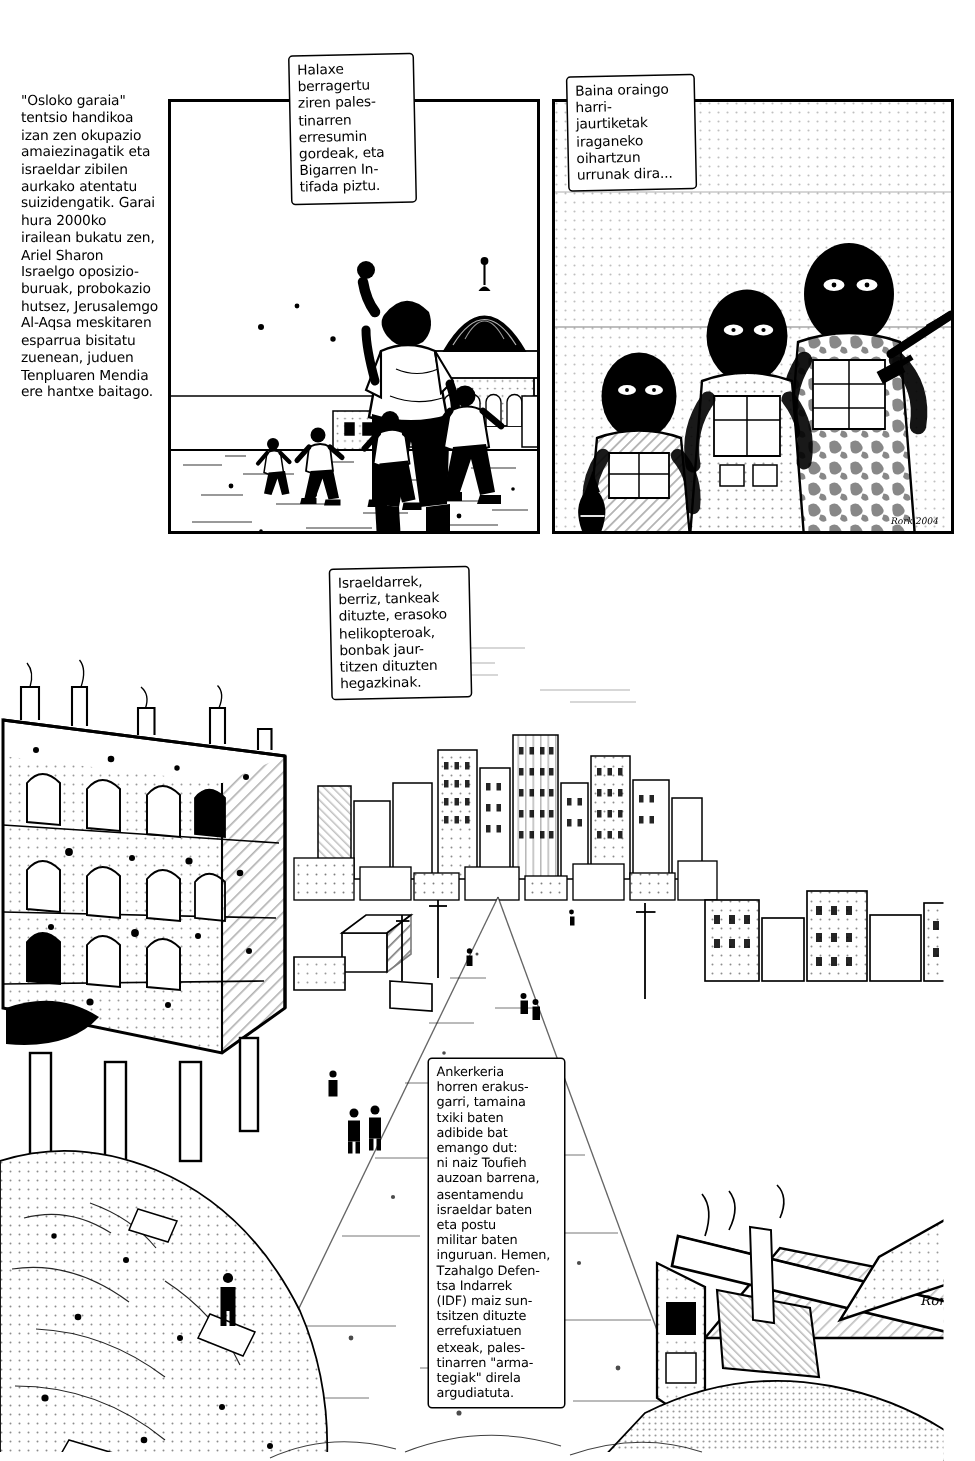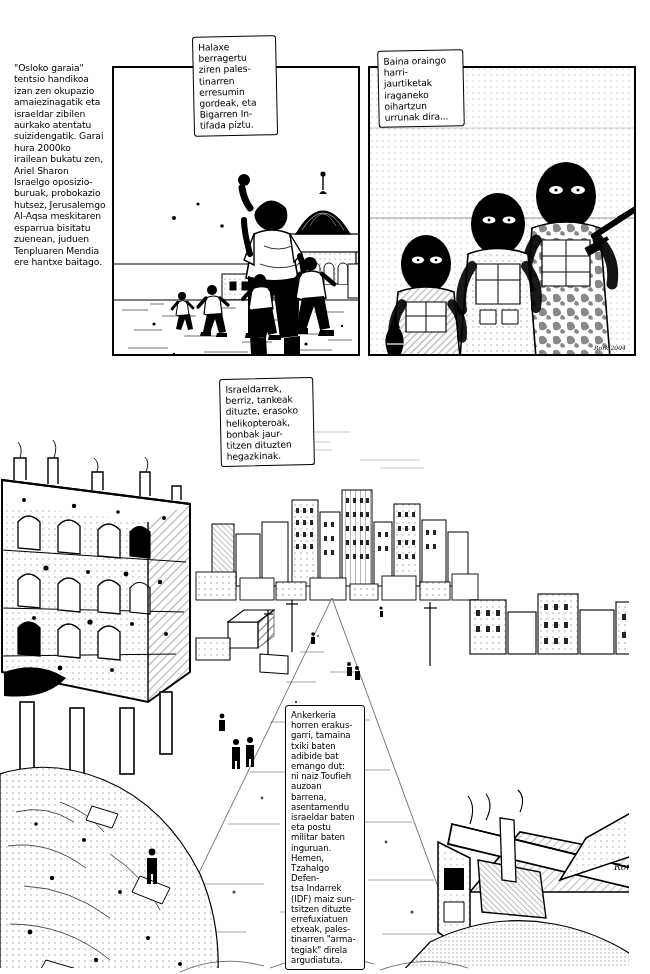--- a/index.html
+++ b/index.html
@@ -787,21 +787,21 @@
   </div>
 
   <div class="balloon skew" style="left:220px; top:378px; width:94px;">Israeldarrek,
 berriz, tankeak
 dituzte, erasoko
 helikopteroak,
 bonbak jaur-
 titzen dituzten
 hegazkinak.</div>
 
-  <div class="balloon" style="left:285px; top:705px; width:80px; font-size:8.6px; line-height:10.2px;">Ankerkeria
+  <div class="balloon" style="left:285px; top:705px; width:92px; font-size:8.6px; line-height:10.2px;">Ankerkeria
 horren erakus-
 garri, tamaina
 txiki baten
 adibide bat
 emango dut:
 ni naiz Toufieh
 auzoan barrena,
 asentamendu
 israeldar baten
 eta postu

